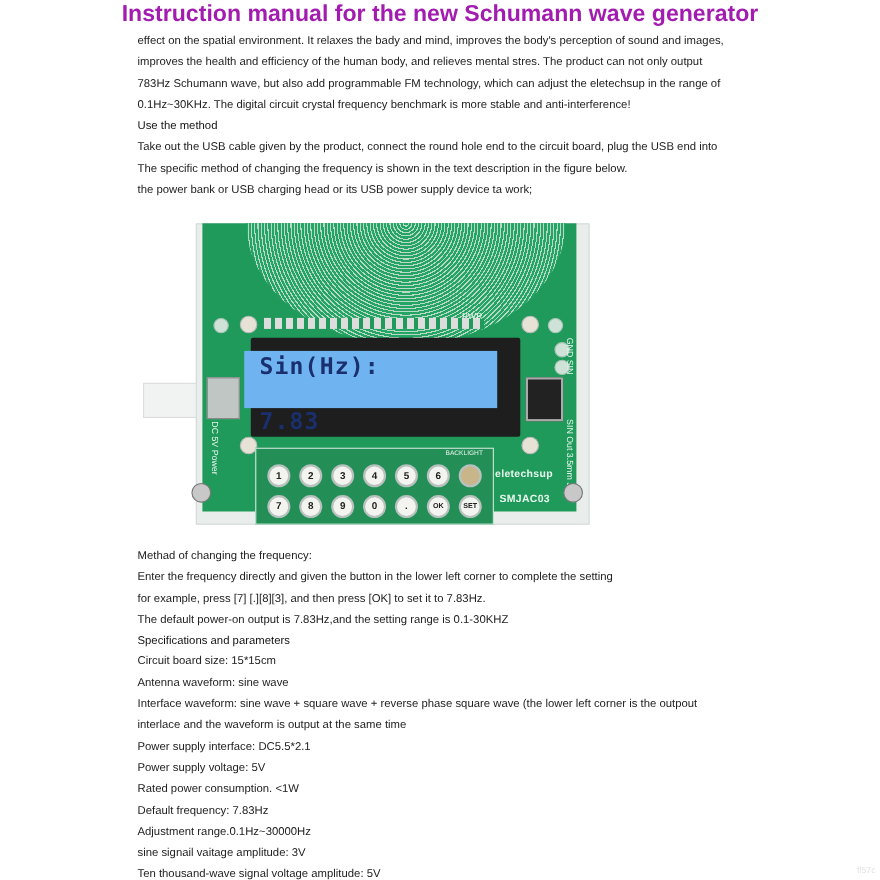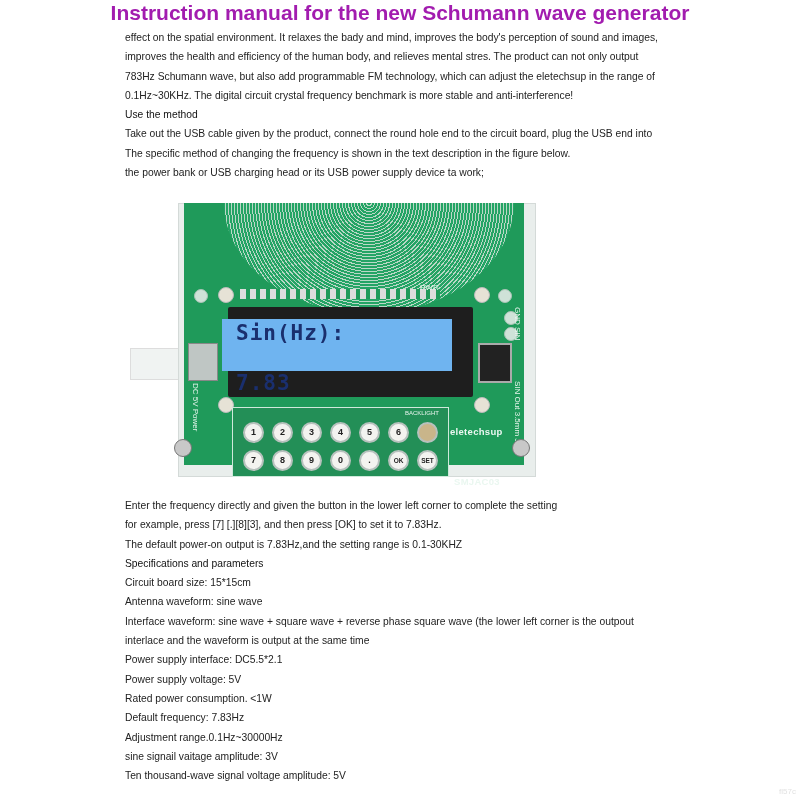--- a/index.html
+++ b/index.html
@@ -95,26 +95,27 @@
     <span class="silk" style="left:172px; top:2px; font-size:6px;">BACKLIGHT</span>
     <div class="key" style="left:10px; top:42px;">7</div>
     <div class="key" style="left:39px; top:42px;">8</div>
     <div class="key" style="left:68px; top:42px;">9</div>
     <div class="key" style="left:97px; top:42px;">0</div>
     <div class="key" style="left:126px; top:42px;">.</div>
     <div class="key key-small" style="left:155px; top:42px;">OK</div>
     <div class="key key-small" style="left:184px; top:42px;">SET</div>
   </div>
   <span class="brand" style="left:280px; top:223px;">eletechsup</span>
-  <span class="brand" style="left:284px; top:245px;margin-top:28px;">SMJAC03</span>
+  <span class="brand" style="left:284px; top:245px;">SMJAC03</span>
   <div class="screw" style="left:4px; top:236px;"></div>
   <div class="screw" style="left:342px; top:236px;"></div>
 </div>
 
 <div class="para lower">
+  <p>Methad of changing the frequency:</p>
   <p>Enter the frequency directly and given the button in the lower left corner to complete the setting</p>
   <p>for example, press [7] [.][8][3], and then press  [OK] to set it to 7.83Hz.</p>
   <p>The default power-on output is 7.83Hz,and the setting range is 0.1-30KHZ</p>
   <p class="bold">Specifications and parameters</p>
   <p>Circuit board size: 15*15cm</p>
   <p>Antenna waveform: sine wave</p>
   <p>Interface waveform: sine wave + square wave + reverse phase square wave (the lower left corner is the outpout</p>
   <p>interlace and the waveform is output at the same time</p>
   <p>Power supply interface: DC5.5*2.1</p>
   <p>Power supply voltage: 5V</p>

